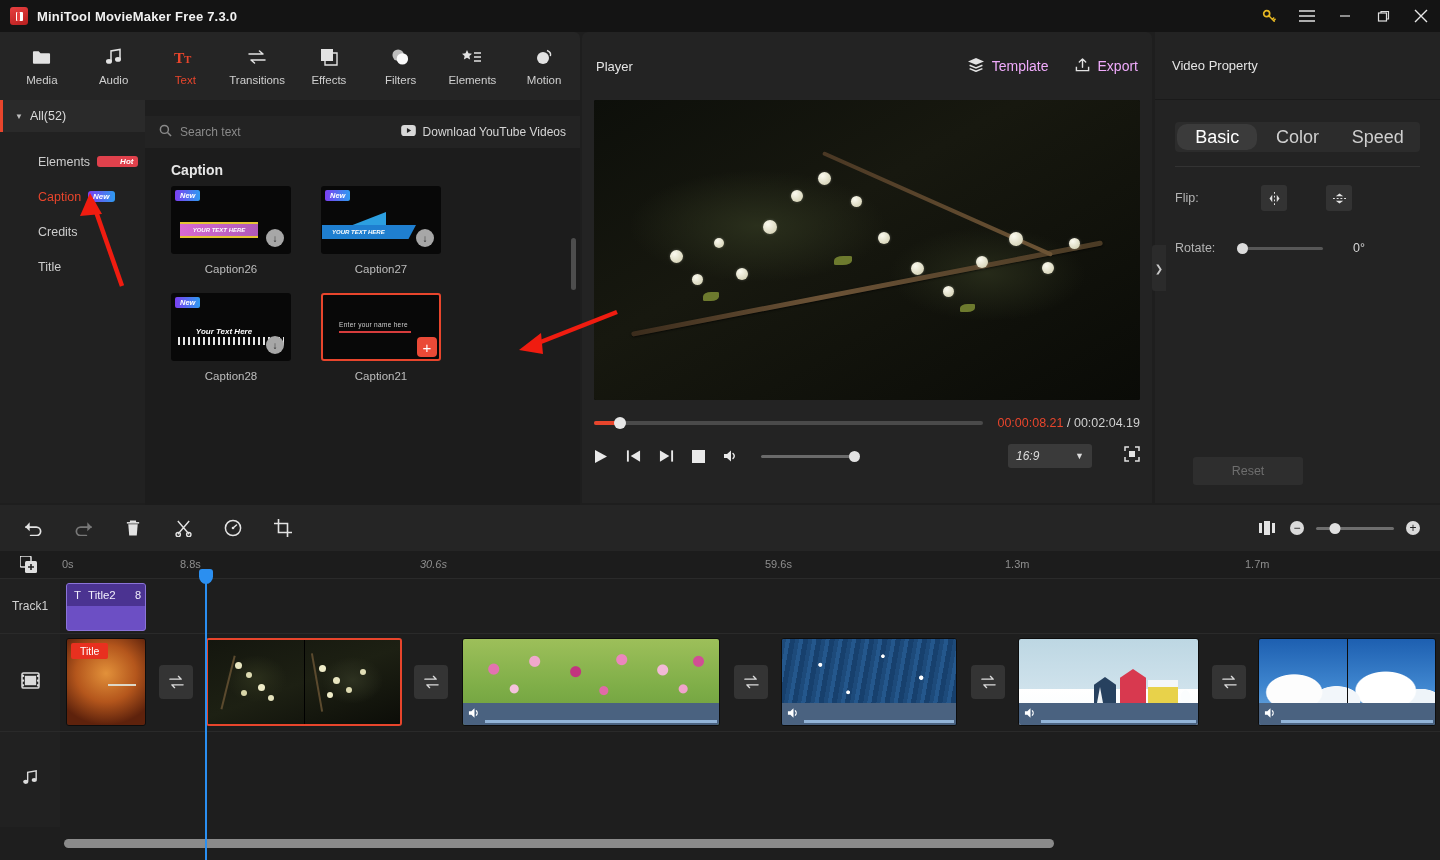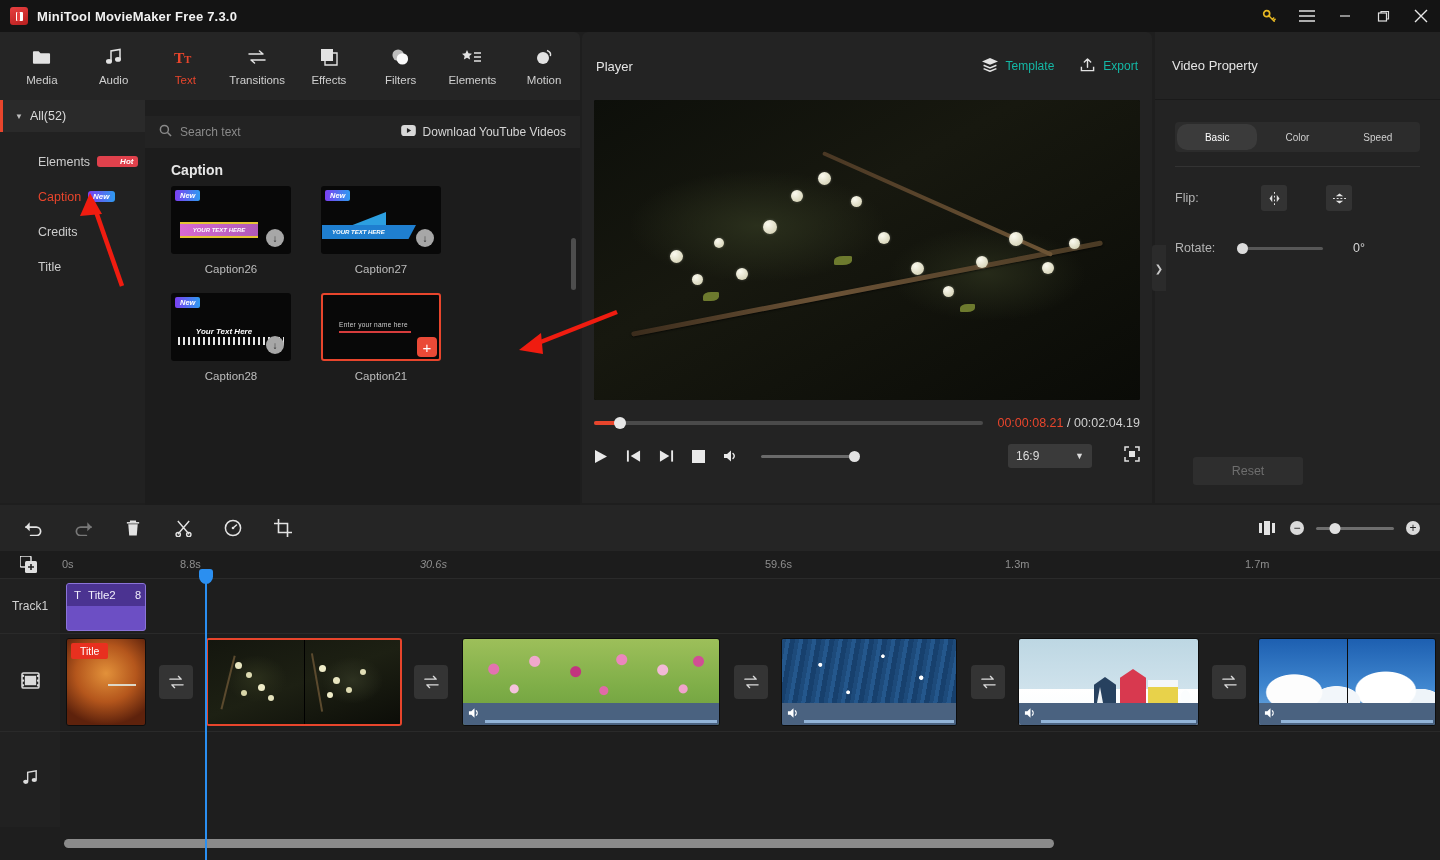--- a/index.html
+++ b/index.html
@@ -143,21 +143,21 @@
     position: absolute; right: 4px; top: 122px; width: 5px; height: 52px;
     background: #4d4d4d; border-radius: 3px;
   }
   .grid-clip { position: absolute; top: 175px; left: 0; right: 0; bottom: 0; overflow: hidden; }
 
   
   .player { position: absolute; top: 32px; left: 582px; width: 570px; height: 471px; background: #232323; border-radius: 6px 6px 0 0; }
   .player-head { height: 68px; display: flex; align-items: center; padding: 0 14px; }
   .player-title { font-size: 13px; color: #e4e4e4; }
   .ph-actions { margin-left: auto; display: flex; gap: 26px; }
-  .ph-btn { display: flex; align-items: center; gap: 8px; font-size: 12px; color: #14b8a6; cursor: pointer; }
+  .ph-btn { display: flex; align-items: center; gap: 8px; font-size: 14px; color: #f0abfc; cursor: pointer; }
   .stage { margin: 0 12px; height: 300px; background: #000; border-radius: 2px; overflow: hidden; position: relative; }
   .stage-img { position: absolute; inset: 0; background:
       radial-gradient(ellipse 38% 30% at 30% 42%, #2a2f1c 0%, transparent 62%),
       radial-gradient(ellipse 30% 26% at 72% 58%, #262a19 0%, transparent 60%),
       linear-gradient(150deg,#0d0f0a 0%,#17180f 40%,#0a0b07 100%); }
   .branch {
     position: absolute; left: 6%; top: 62%; width: 88%; height: 5px;
     background: linear-gradient(90deg,#3b2c1c,#6b5236 40%,#4a3a24);
     border-radius: 3px; transform: rotate(-11deg); box-shadow: 0 1px 2px rgba(0,0,0,.6);
   }
@@ -173,37 +173,37 @@
   .track-fill { position: absolute; left: 0; top: 0; height: 4px; width: 6.8%; background: #e8452c; border-radius: 2px; }
   .track-knob { position: absolute; left: 6.8%; top: -4px; width: 12px; height: 12px; border-radius: 50%; background: #e6e6e6; transform: translateX(-50%); }
   .time-txt { font-size: 12.5px; color: #d0d0d0; white-space: nowrap; }
   .time-cur { color: #e8452c; }
   .ctrl-row { margin: 14px 12px 0; display: flex; align-items: center; gap: 18px; }
   .pbtn { color: #e9e9e9; display: flex; align-items: center; justify-content: center; cursor: pointer; }
   .vol-line { width: 98px; height: 3px; background: #6a6a6a; border-radius: 2px; position: relative; margin-left: 4px; }
   .vol-knob { position: absolute; right: -1px; top: -4px; width: 11px; height: 11px; border-radius: 50%; background: #e2e2e2; }
   .ratio-sel {
     margin-left: auto; width: 84px; height: 24px; background: #3a3a3a; border-radius: 3px;
-    display: flex; align-items: center; padding: 0 8px; font-size: 12px; color: #dcdcdc; cursor: pointer;
+    display: flex; align-items: center; padding: 0 8px; font-size: 12px; color: #dcdcdc; cursor: pointer; font-style: italic;
   }
   .ratio-sel .cv { margin-left: auto; font-size: 9px; }
   .fs-btn { margin-left: 14px; color: #e2e2e2; cursor: pointer; }
 
   
   .collapse-handle {
     position: absolute; left: 1152px; top: 245px; width: 14px; height: 46px;
     background: #2b2b2b; border-radius: 3px 0 0 3px; display: flex; align-items: center;
     justify-content: center; font-size: 10px; color: #c9c9c9; cursor: pointer; z-index: 4;
   }
 
   
   .proppanel { position: absolute; top: 32px; left: 1155px; width: 285px; height: 471px; background: #232323; }
   .prop-head { height: 68px; display: flex; align-items: center; padding-left: 17px; font-size: 13px; color: #e4e4e4; border-bottom: 1px solid #1a1a1a; }
   .tabs { margin: 22px 20px 0; height: 30px; background: #2c2c2c; border-radius: 4px; display: flex; padding: 2px; }
-  .tab { flex: 1; display: flex; align-items: center; justify-content: center; font-size: 10px; color: #cfcfcf; border-radius: 10px; cursor: pointer; }
+  .tab { flex: 1; display: flex; align-items: center; justify-content: center; font-size: 18px; color: #cfcfcf; border-radius: 10px; cursor: pointer; }
   .tab.active { background: #3b3b3b; color: #fff; }
   .divider { margin: 14px 20px 0; height: 1px; background: #333; }
   .prow { display: flex; align-items: center; padding: 0 20px; margin-top: 18px; }
   .plabel { width: 62px; font-size: 12.5px; color: #b4b4b4; }
   .flipbtn {
     width: 26px; height: 26px; background: #333; border-radius: 3px; display: flex;
     align-items: center; justify-content: center; color: #e2e2e2; cursor: pointer;
   }
   .rot-line { width: 86px; height: 3px; background: #575757; border-radius: 2px; position: relative; }
   .rot-knob { position: absolute; left: 0; top: -4px; width: 11px; height: 11px; border-radius: 50%; background: #dcdcdc; }

